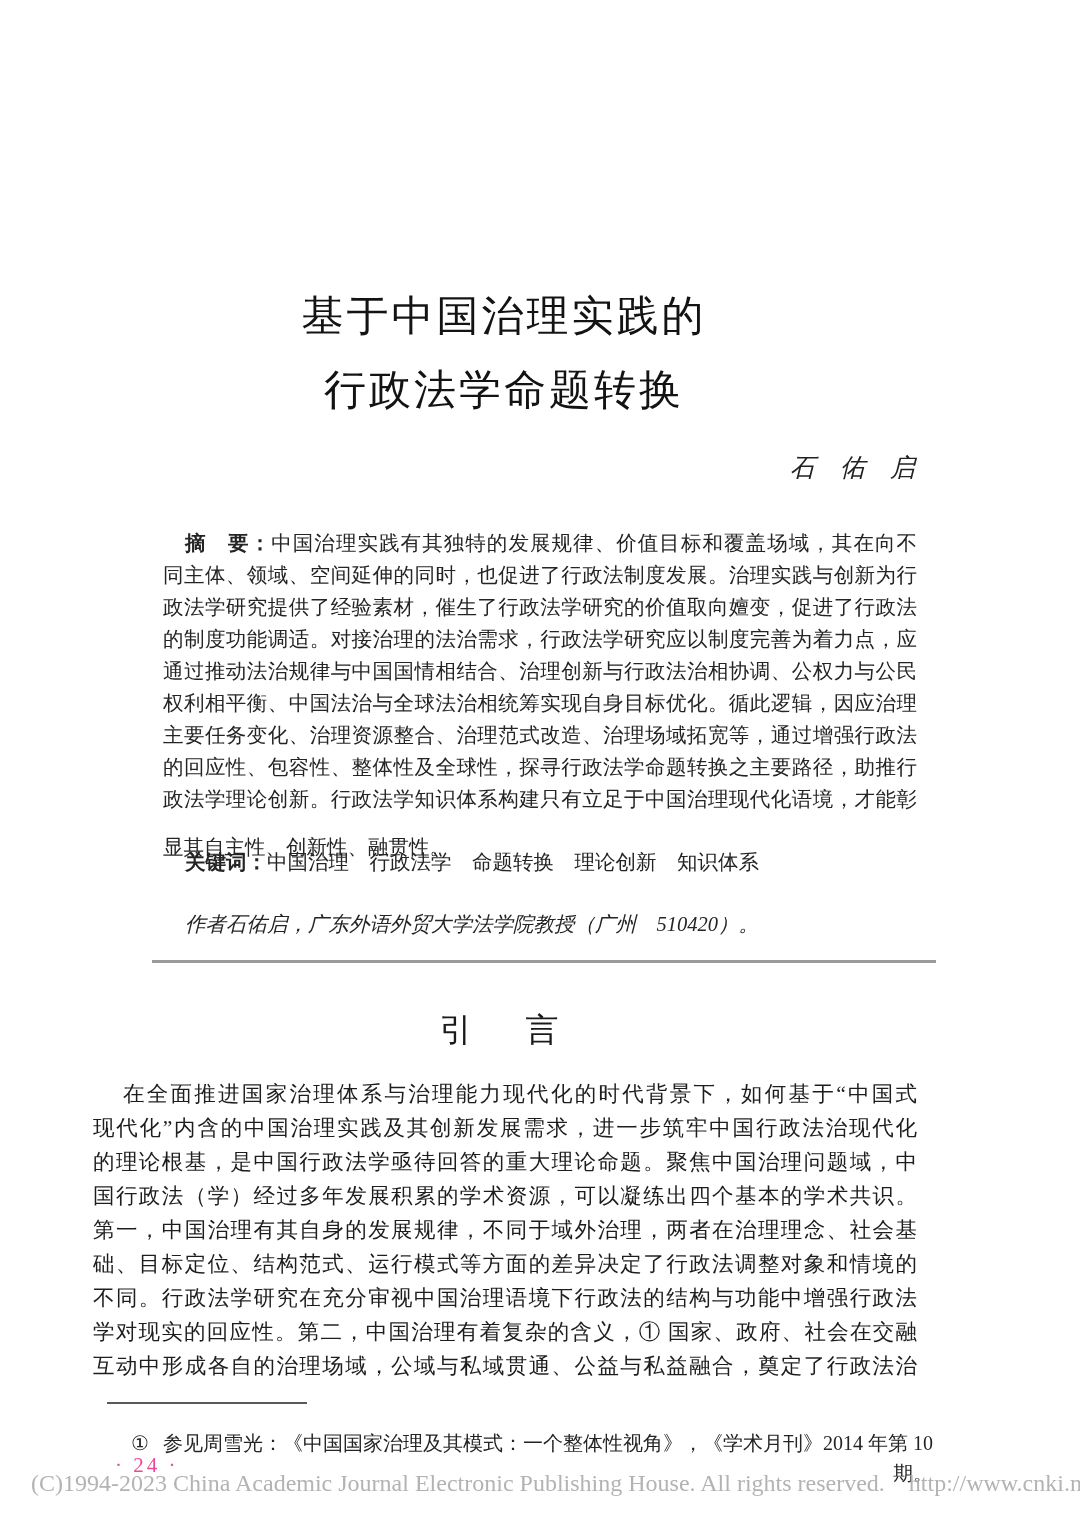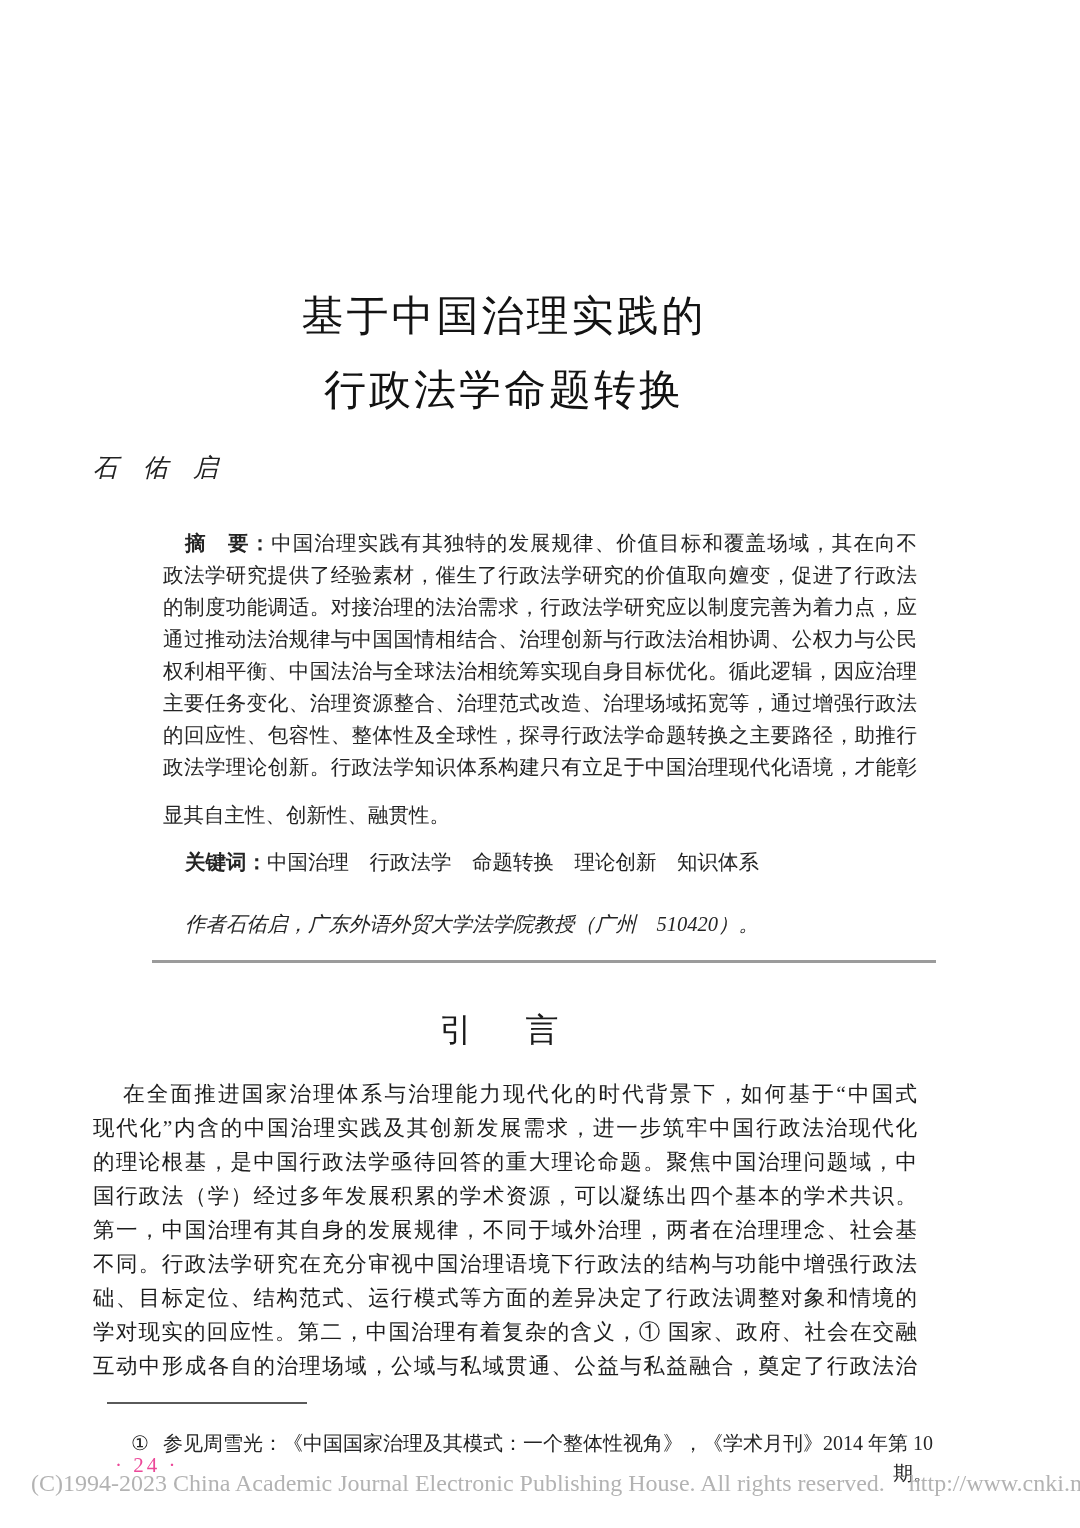--- a/index.html
+++ b/index.html
@@ -13,21 +13,21 @@
     padding-left:40px;
   }
   .title{
     position:absolute;top:279px;left:93px;width:822px;
     margin:0;text-align:center;
     font-size:42px;line-height:74px;font-weight:400;
     letter-spacing:3px;color:#131313;
   }
   .author-name{
     position:absolute;top:451px;left:93px;width:822px;
-    text-align:left;font-size:25px;line-height:34px;
+    text-align:right;font-size:25px;line-height:34px;
     font-style:italic;color:#222;
   }
   .abstract{
     position:absolute;top:527px;left:163px;width:754px;
     font-size:20.5px;line-height:32px;color:#242424;
   }
   .jline{text-align:justify;text-align-last:justify;}
   .aline-first{text-indent:22px;}
   .label{
     font-weight:700;
@@ -83,20 +83,21 @@
   <h1 class="title">
     <div>基于中国治理实践的</div>
     <div>行政法学命题转换</div>
   </h1>
 
   <div class="author-name">石　佑　启</div>
 
   <div class="abstract">
     <div class="jline aline-first"><span class="label">摘　要：</span><span>中国治理实践有其独特的发展规律、价值目标和覆盖场域，其在向不</span></div>
     <div>
+        <div class="jline">同主体、领域、空间延伸的同时，也促进了行政法制度发展。治理实践与创新为行</div>
         <div class="jline">政法学研究提供了经验素材，催生了行政法学研究的价值取向嬗变，促进了行政法</div>
         <div class="jline">的制度功能调适。对接治理的法治需求，行政法学研究应以制度完善为着力点，应</div>
         <div class="jline">通过推动法治规律与中国国情相结合、治理创新与行政法治相协调、公权力与公民</div>
         <div class="jline">权利相平衡、中国法治与全球法治相统筹实现自身目标优化。循此逻辑，因应治理</div>
         <div class="jline">主要任务变化、治理资源整合、治理范式改造、治理场域拓宽等，通过增强行政法</div>
         <div class="jline">的回应性、包容性、整体性及全球性，探寻行政法学命题转换之主要路径，助推行</div>
         <div class="jline">政法学理论创新。行政法学知识体系构建只有立足于中国治理现代化语境，才能彰</div>
       </div>
     <div class="lastline">显其自主性、创新性、融贯性。</div>
   </div>
@@ -109,22 +110,22 @@
 
   <div class="section-heading">引　言</div>
 
   <div class="body-text">
     <div class="jline body-first">在全面推进国家治理体系与治理能力现代化的时代背景下，如何基于“中国式</div>
     <div>
         <div class="jline">现代化”内含的中国治理实践及其创新发展需求，进一步筑牢中国行政法治现代化</div>
         <div class="jline">的理论根基，是中国行政法学亟待回答的重大理论命题。聚焦中国治理问题域，中</div>
         <div class="jline">国行政法（学）经过多年发展积累的学术资源，可以凝练出四个基本的学术共识。</div>
         <div class="jline">第一，中国治理有其自身的发展规律，不同于域外治理，两者在治理理念、社会基</div>
+        <div class="jline">础、目标定位、结构范式、运行模式等方面的差异决定了行政法调整对象和情境的</div>
         <div class="jline">不同。行政法学研究在充分审视中国治理语境下行政法的结构与功能中增强行政法</div>
-        <div class="jline">础、目标定位、结构范式、运行模式等方面的差异决定了行政法调整对象和情境的</div>
         <div class="jline">学对现实的回应性。第二，中国治理有着复杂的含义，① 国家、政府、社会在交融</div>
         <div class="jline">互动中形成各自的治理场域，公域与私域贯通、公益与私益融合，奠定了行政法治</div>
       </div>
   </div>
 
   <div class="footnote-divider"></div>
 
   <div class="footnote"><span class="fn-marker">①</span><span>参见周雪光：《中国国家治理及其模式：一个整体性视角》，《学术月刊》2014 年第 10 期。</span></div>
 
   <div class="page-number">· 24 ·</div>

